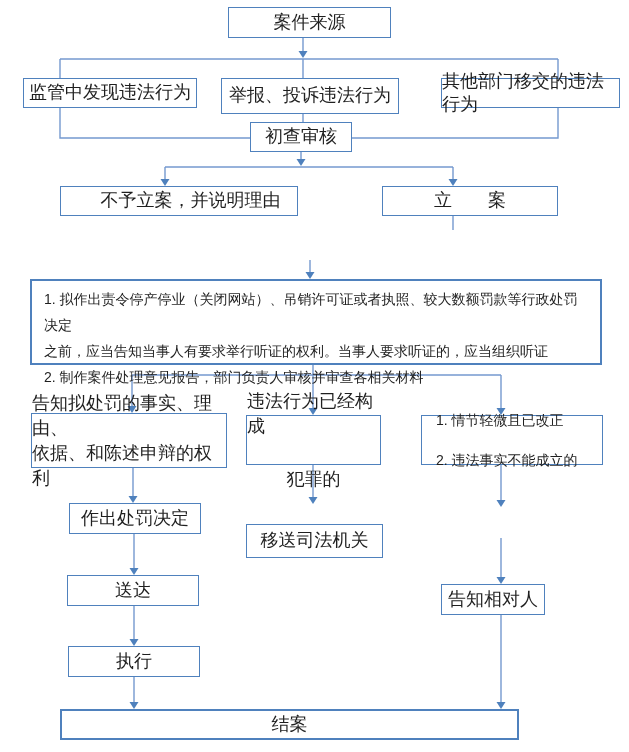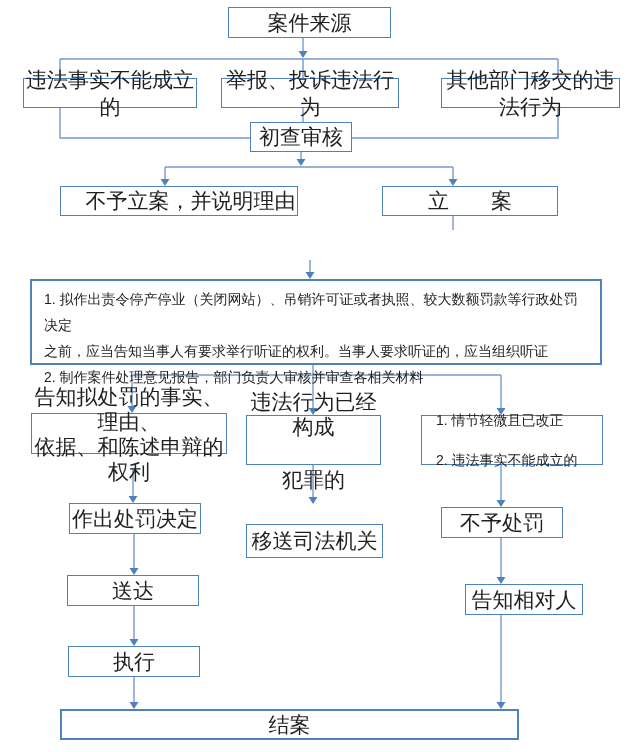--- a/index.html
+++ b/index.html
@@ -13,21 +13,21 @@
   html,body{margin:0;padding:0;background:var(--background);}
   body{font-family:"Liberation Sans","DejaVu Sans",sans-serif;}
   .canvas{position:relative;width:629px;height:752px;background:var(--background);overflow:hidden;}
   .connectors{position:absolute;left:0;top:0;width:629px;height:752px;}
   .connectors line,.connectors path{stroke:var(--connector);stroke-width:1.4;fill:none;}
   .connectors polygon{fill:var(--arrowhead);stroke:none;}
   .node{
     position:absolute;box-sizing:border-box;background:var(--background);
     border:1.6px solid var(--box-border);
     display:flex;align-items:center;justify-content:center;
-    font-size:21px;color:var(--text);text-align:center;line-height:1.3;
+    font-size:18px;color:var(--text);text-align:left;line-height:1.3;
   }
   .node-col{flex-direction:column;line-height:25px;}
   .node-big{
     border-width:2px;justify-content:flex-start;align-items:flex-start;
     flex-direction:column;text-align:left;padding:5px 10px 0 12px;
     font-size:14px;line-height:26px;
   }
   .node-list{
     flex-direction:column;align-items:flex-start;justify-content:center;
     text-align:left;padding-left:14px;font-size:14px;line-height:24px;gap:16px;
@@ -108,61 +108,60 @@
       <polygon points="129.5,702 138.5,702 134,709"></polygon>
     </g>
     <g>
       <line x1="501" y1="615" x2="501" y2="702"></line>
       <polygon points="496.5,702 505.5,702 501,709"></polygon>
     </g>
   </svg>
 
   <div class="node" style="left:228px;top:7px;width:163px;height:31px;">案件来源</div>
 
-  <div class="node" style="left:23px;top:78px;width:174px;height:30px;">违法事实不能成立的</div>
+  <div class="node" style="left:23px;top:78px;width:174px;height:30px;">监管中发现违法行为</div>
 
-  <div class="node" style="left:221px;top:78px;width:178px;height:30px;">举报、投诉违法行为</div>
+  <div class="node" style="left:221px;top:78px;width:178px;height:36px;">举报、投诉违法行为</div>
 
   <div class="node" style="left:441px;top:78px;width:179px;height:30px;">其他部门移交的违法行为</div>
 
   <div class="node" style="left:250px;top:122px;width:102px;height:30px;">初查审核</div>
 
   <div class="node" style="left:60px;top:186px;width:238px;height:30px;padding-left:23px;">不予立案，并说明理由</div>
 
   <div class="node" style="left:382px;top:186px;width:176px;height:30px;">立　　案</div>
 
 
   <div class="node node-big" style="left:30px;top:279px;width:572px;height:86px;">
     <div>1. 拟作出责令停产停业（关闭网站）、吊销许可证或者执照、较大数额罚款等行政处罚决定</div>
     <div>之前，应当告知当事人有要求举行听证的权利。当事人要求听证的，应当组织听证</div>
     <div>2. 制作案件处理意见报告，部门负责人审核并审查各相关材料</div>
   </div>
 
-  <div class="node node-col" style="left:31px;top:413px;width:196px;height:41px;">
+  <div class="node node-col" style="left:31px;top:413px;width:196px;height:55px;">
     <div>告知拟处罚的事实、理由、</div>
     <div>依据、和陈述申辩的权利</div>
   </div>
 
   <div class="node node-col" style="left:246px;top:415px;width:135px;height:50px;gap:28px;">
     <div>违法行为已经构成</div>
     <div>犯罪的</div>
   </div>
 
   <div class="node node-list" style="left:421px;top:415px;width:182px;height:50px;">
     <div>1. 情节轻微且已改正</div>
     <div>2. 违法事实不能成立的</div>
   </div>
 
   <div class="node" style="left:69px;top:503px;width:132px;height:31px;">作出处罚决定</div>
 
   <div class="node" style="left:246px;top:524px;width:137px;height:34px;">移送司法机关</div>
 
-  <div class="node" style="left:441px;top:507px;width:122px;height:31px;">不予处罚</div>
 
   <div class="node" style="left:67px;top:575px;width:132px;height:31px;">送达</div>
 
-  <div class="node" style="left:441px;top:584px;width:118px;height:31px;margin-left:24px;">告知相对人</div>
+  <div class="node" style="left:441px;top:584px;width:104px;height:31px;">告知相对人</div>
 
   <div class="node" style="left:68px;top:646px;width:132px;height:31px;">执行</div>
 
   <div class="node node-wide2" style="left:60px;top:709px;width:459px;height:31px;">结案</div>
 
 </div>
 
 </body></html>

